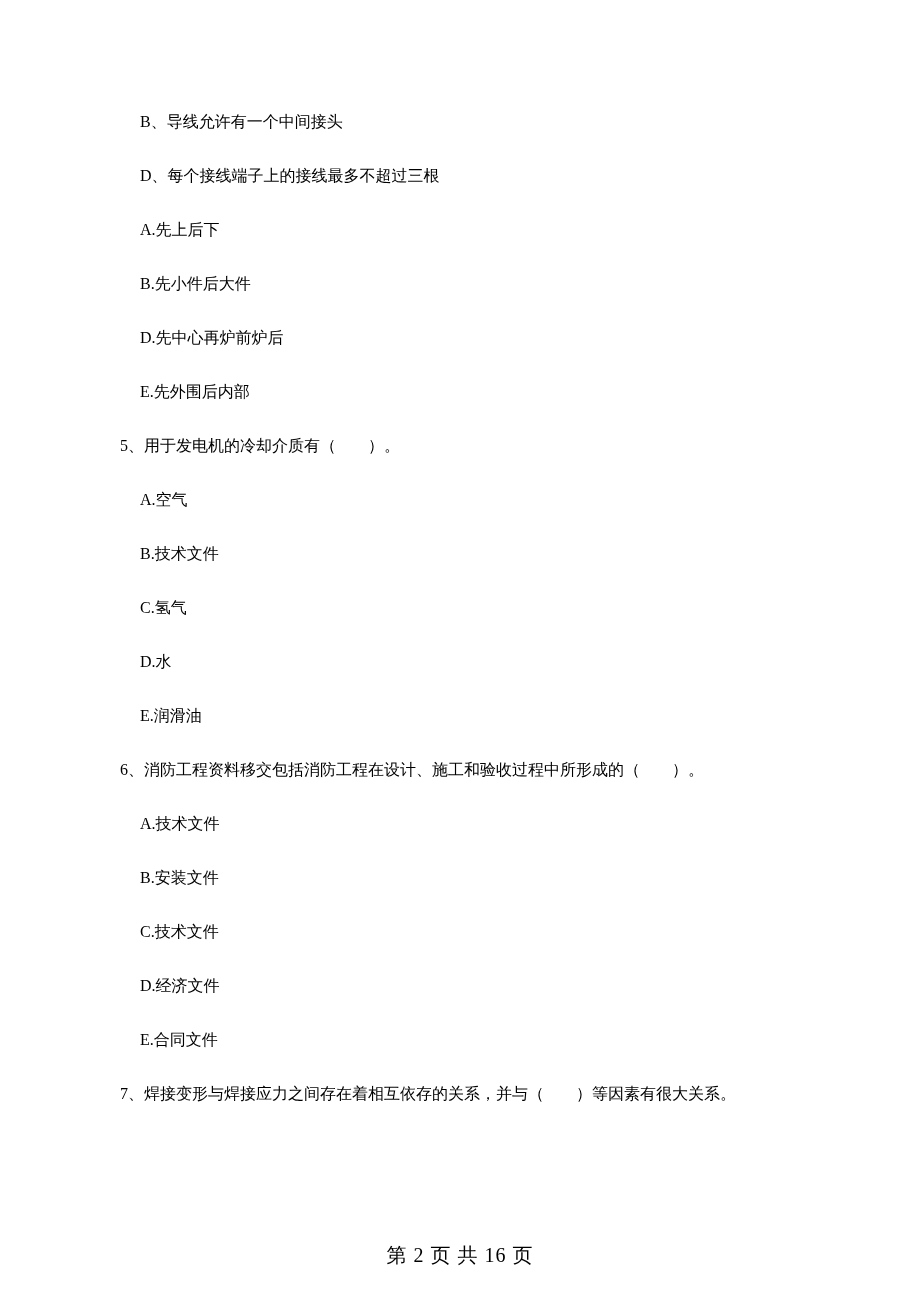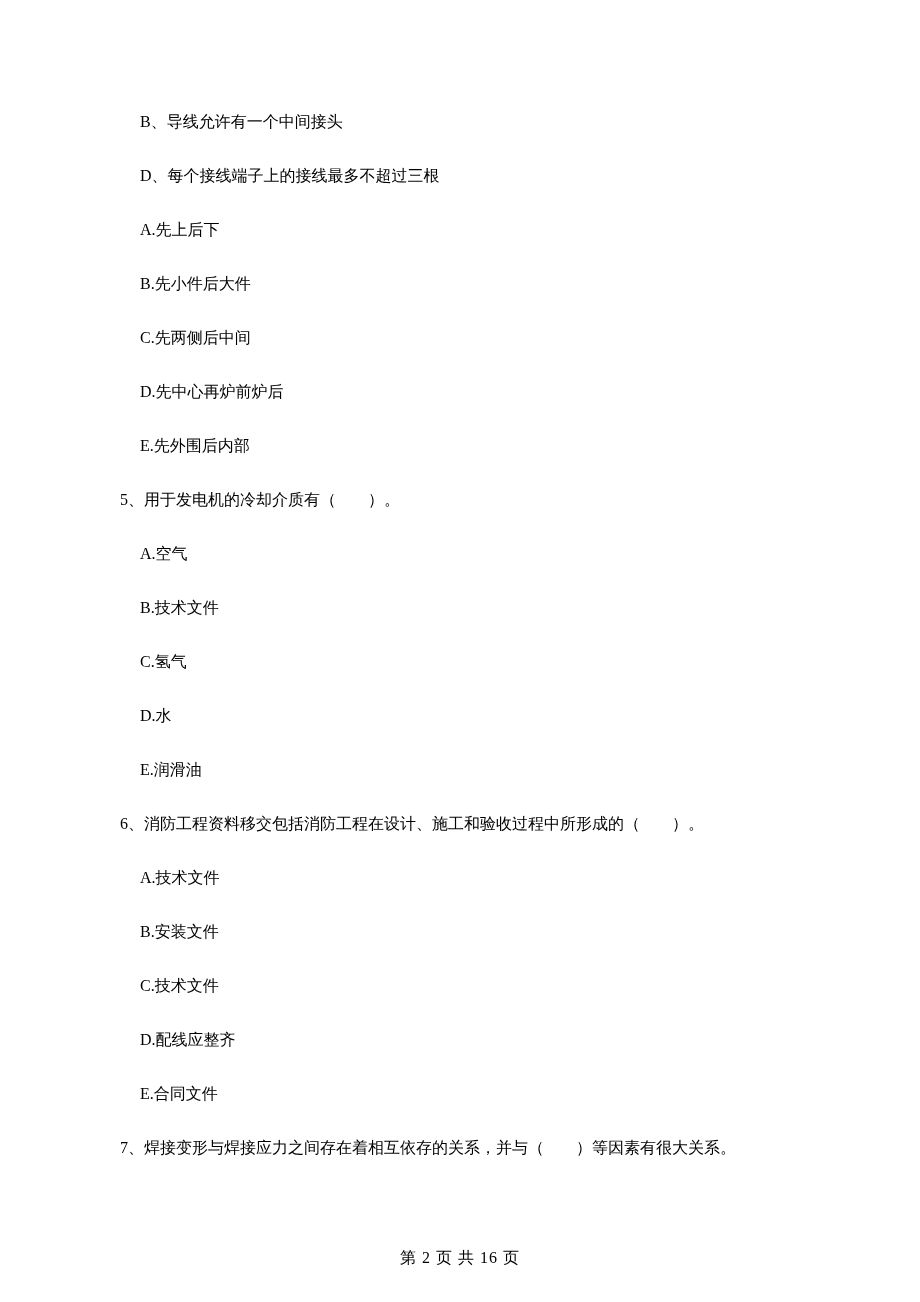--- a/index.html
+++ b/index.html
@@ -24,49 +24,48 @@
     }
     .question {
       margin-bottom: 30px;
     }
     .footer {
       position: absolute;
       bottom: 32px;
       left: 0;
       width: 100%;
       text-align: center;
-      font-size: 16px;
+      font-size: 20px;
       letter-spacing: 1px;
     }
   </style>
 </head>
 <body>
 
 <div class="page">
 
   <div class="option">B、导线允许有一个中间接头</div>
   <div class="option">D、每个接线端子上的接线最多不超过三根</div>
 
   <div class="option">A.先上后下</div>
   <div class="option">B.先小件后大件</div>
-  <div class="option">C.先两侧后中间</div>
   <div class="option">D.先中心再炉前炉后</div>
   <div class="option">E.先外围后内部</div>
 
   <div class="question">5、用于发电机的冷却介质有（　　）。</div>
   <div class="option">A.空气</div>
   <div class="option">B.技术文件</div>
   <div class="option">C.氢气</div>
   <div class="option">D.水</div>
   <div class="option">E.润滑油</div>
 
   <div class="question">6、消防工程资料移交包括消防工程在设计、施工和验收过程中所形成的（　　）。</div>
   <div class="option">A.技术文件</div>
   <div class="option">B.安装文件</div>
   <div class="option">C.技术文件</div>
-  <div class="option">D.配线应整齐</div>
+  <div class="option">D.经济文件</div>
   <div class="option">E.合同文件</div>
 
   <div class="question">7、焊接变形与焊接应力之间存在着相互依存的关系，并与（　　）等因素有很大关系。</div>
 
 </div>
 
 <div class="footer">第 2 页 共 16 页</div>
 
 </body></html>

